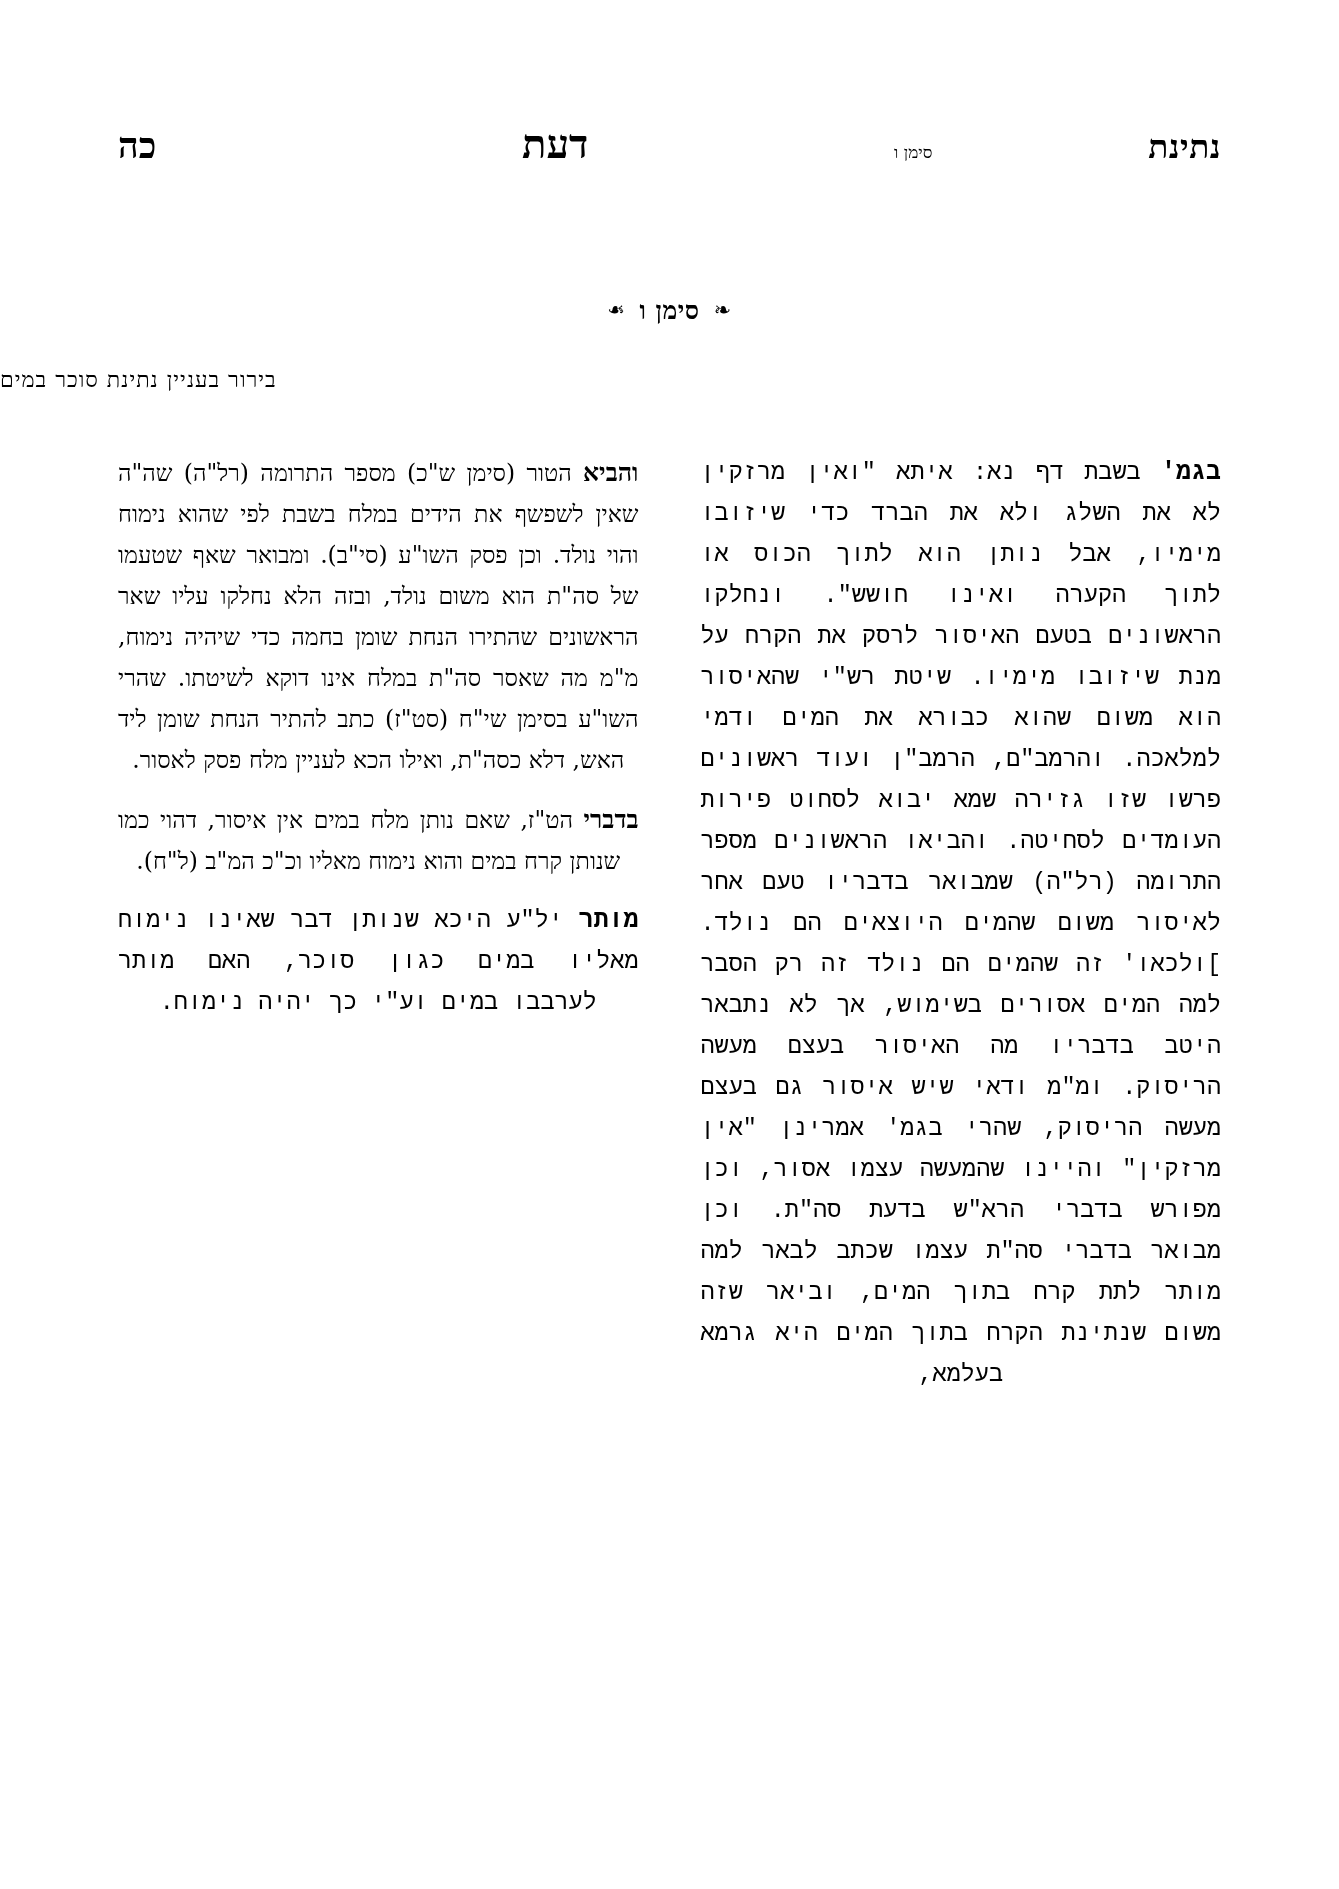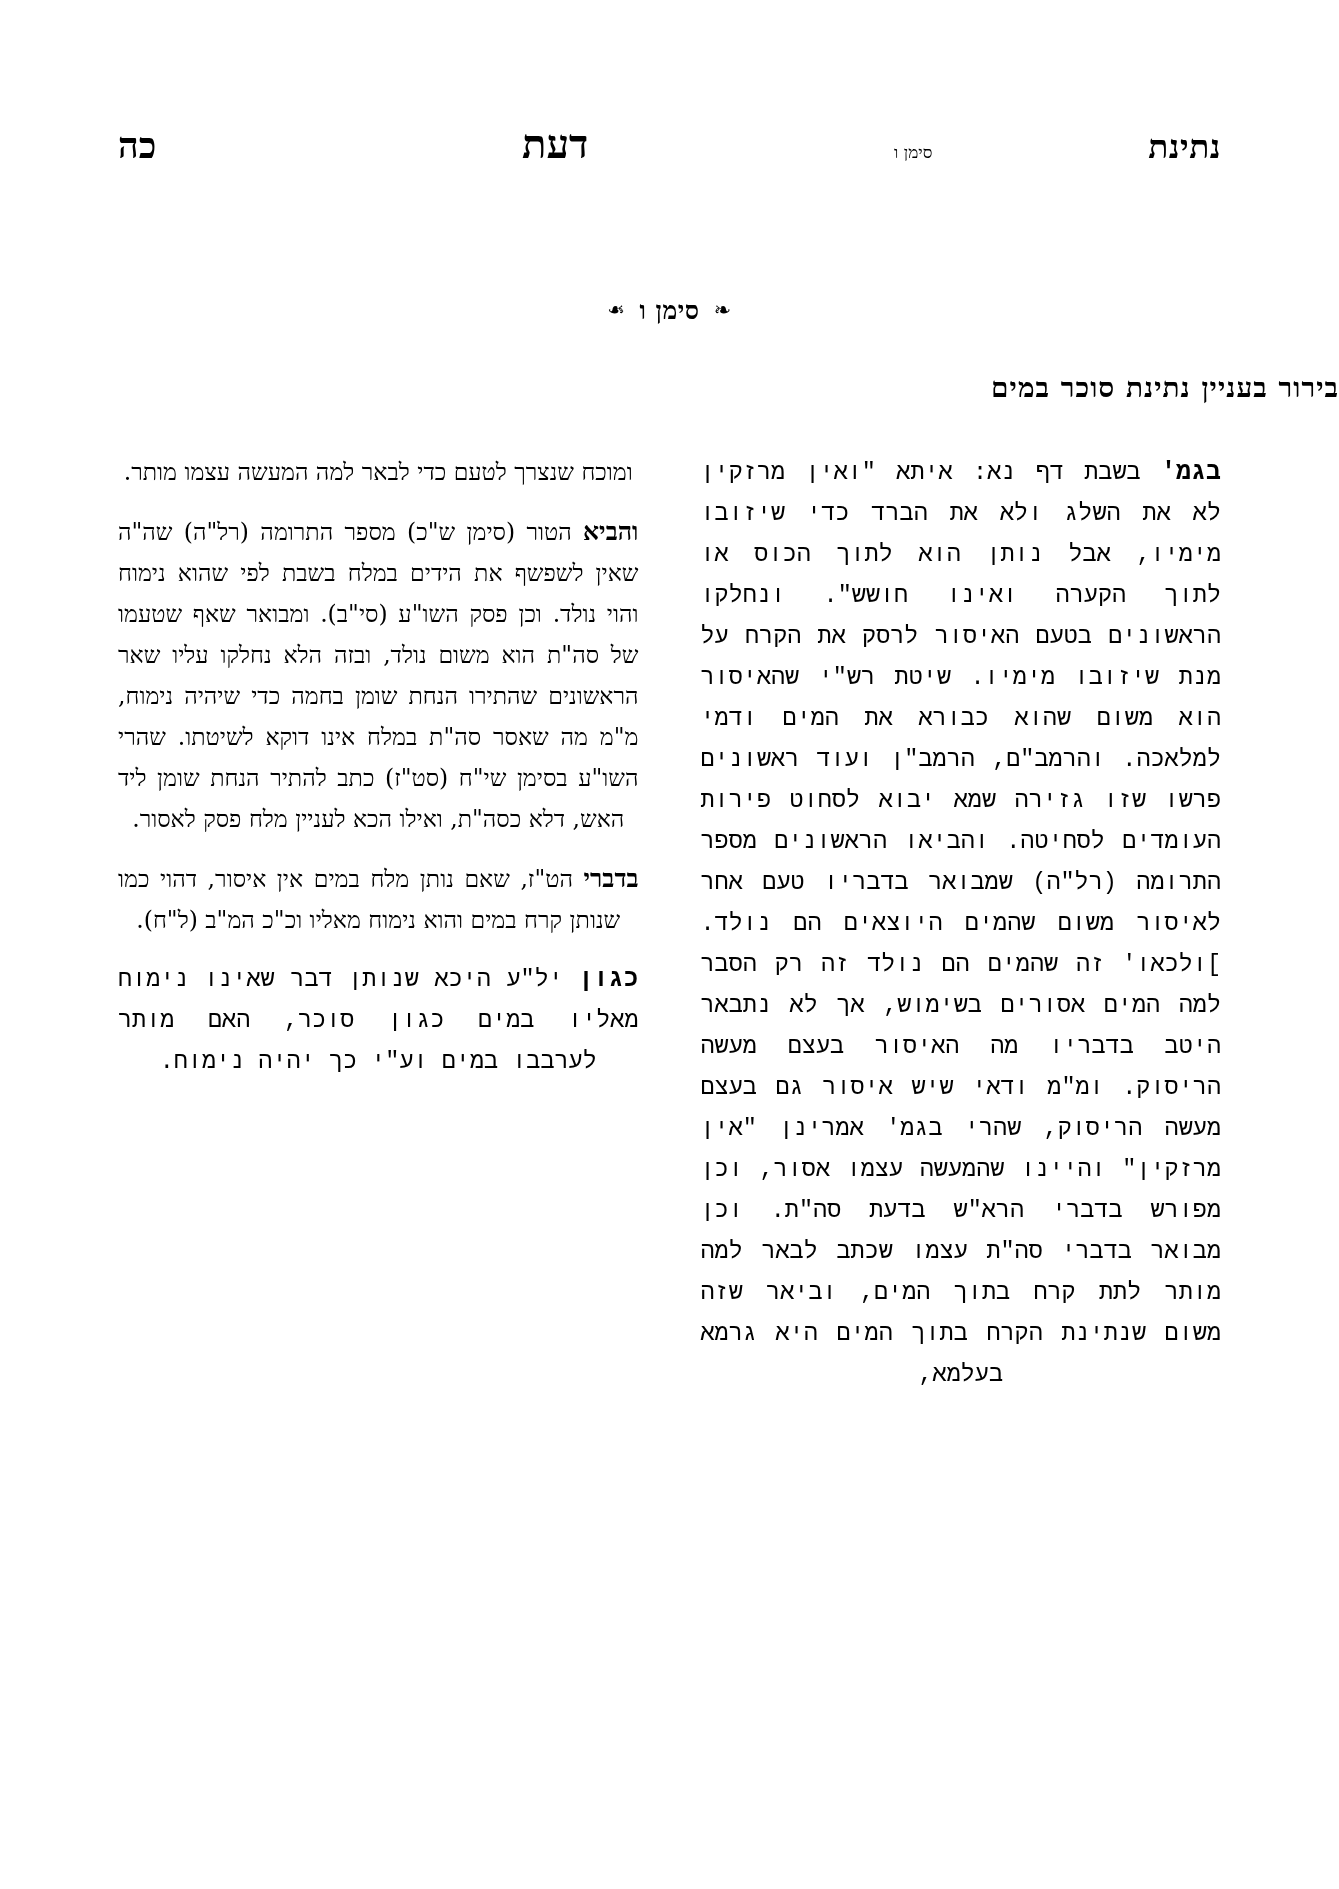--- a/index.html
+++ b/index.html
@@ -75,23 +75,23 @@
     margin: 0 14px;
     font-family: "DejaVu Sans", sans-serif;
   }
   .flourish.mirror { transform: scaleX(-1); }
 
   .page-title {
     position: absolute;
     top: 352px;
     left: 0;
     right: 0;
-    text-align: right;
-    font-size: 28px;
-    font-weight: bold;
+    text-align: left;
+    font-size: 22px;
+    font-weight: normal;
     letter-spacing: 1px;
   }
 
   
   .body-columns {
     position: absolute;
     top: 452px;
     right: 118px;
     left: 118px;
     bottom: 60px;
@@ -138,21 +138,20 @@
 
   <h1 class="page-title">בירור בעניין נתינת סוכר במים</h1>
 
   <div class="body-columns">
 
     <div class="column">
       <p><span class="lead">בגמ'</span><span> בשבת דף נא: איתא "ואין מרזקין לא את השלג ולא את הברד כדי שיזובו מימיו, אבל נותן הוא לתוך הכוס או לתוך הקערה ואינו חושש". ונחלקו הראשונים בטעם האיסור לרסק את הקרח על מנת שיזובו מימיו. שיטת רש"י שהאיסור הוא משום שהוא כבורא את המים ודמי למלאכה. והרמב"ם, הרמב"ן ועוד ראשונים פרשו שזו גזירה שמא יבוא לסחוט פירות העומדים לסחיטה. והביאו הראשונים מספר התרומה (רל"ה) שמבואר בדבריו טעם אחר לאיסור משום שהמים היוצאים הם נולד. ]ולכאו' זה שהמים הם נולד זה רק הסבר למה המים אסורים בשימוש, אך לא נתבאר היטב בדבריו מה האיסור בעצם מעשה הריסוק. ומ"מ ודאי שיש איסור גם בעצם מעשה הריסוק, שהרי בגמ' אמרינן "אין מרזקין" והיינו שהמעשה עצמו אסור, וכן מפורש בדברי הרא"ש בדעת סה"ת. וכן מבואר בדברי סה"ת עצמו שכתב לבאר למה מותר לתת קרח בתוך המים, וביאר שזה משום שנתינת הקרח בתוך המים היא גרמא בעלמא,</span></p>
     </div>
 
     <div class="column">
-      <p class="tight"><span>ומוכח שנצרך לטעם כדי לבאר למה המעשה עצמו מותר.</span></p>
       <p><span class="lead">והביא</span><span> הטור (סימן ש"כ) מספר התרומה (רל"ה) שה"ה שאין לשפשף את הידים במלח בשבת לפי שהוא נימוח והוי נולד. וכן פסק השו"ע (סי"ב). ומבואר שאף שטעמו של סה"ת הוא משום נולד, ובזה הלא נחלקו עליו שאר הראשונים שהתירו הנחת שומן בחמה כדי שיהיה נימוח, מ"מ מה שאסר סה"ת במלח אינו דוקא לשיטתו. שהרי השו"ע בסימן שי"ח (סט"ז) כתב להתיר הנחת שומן ליד האש, דלא כסה"ת, ואילו הכא לעניין מלח פסק לאסור.</span></p>
       <p><span class="lead">בדברי</span><span> הט"ז, שאם נותן מלח במים אין איסור, דהוי כמו שנותן קרח במים והוא נימוח מאליו וכ"כ המ"ב (ל"ח).</span></p>
-      <p><span class="lead">כגון</span><span> יל"ע היכא שנותן דבר שאינו נימוח מאליו במים כגון סוכר, האם מותר לערבבו במים וע"י כך יהיה נימוח.</span></p>
+      <p><span class="lead">מותר</span><span> יל"ע היכא שנותן דבר שאינו נימוח מאליו במים כגון סוכר, האם מותר לערבבו במים וע"י כך יהיה נימוח.</span></p>
     </div>
 
   </div>
 
 </div>
 
 </body></html>

